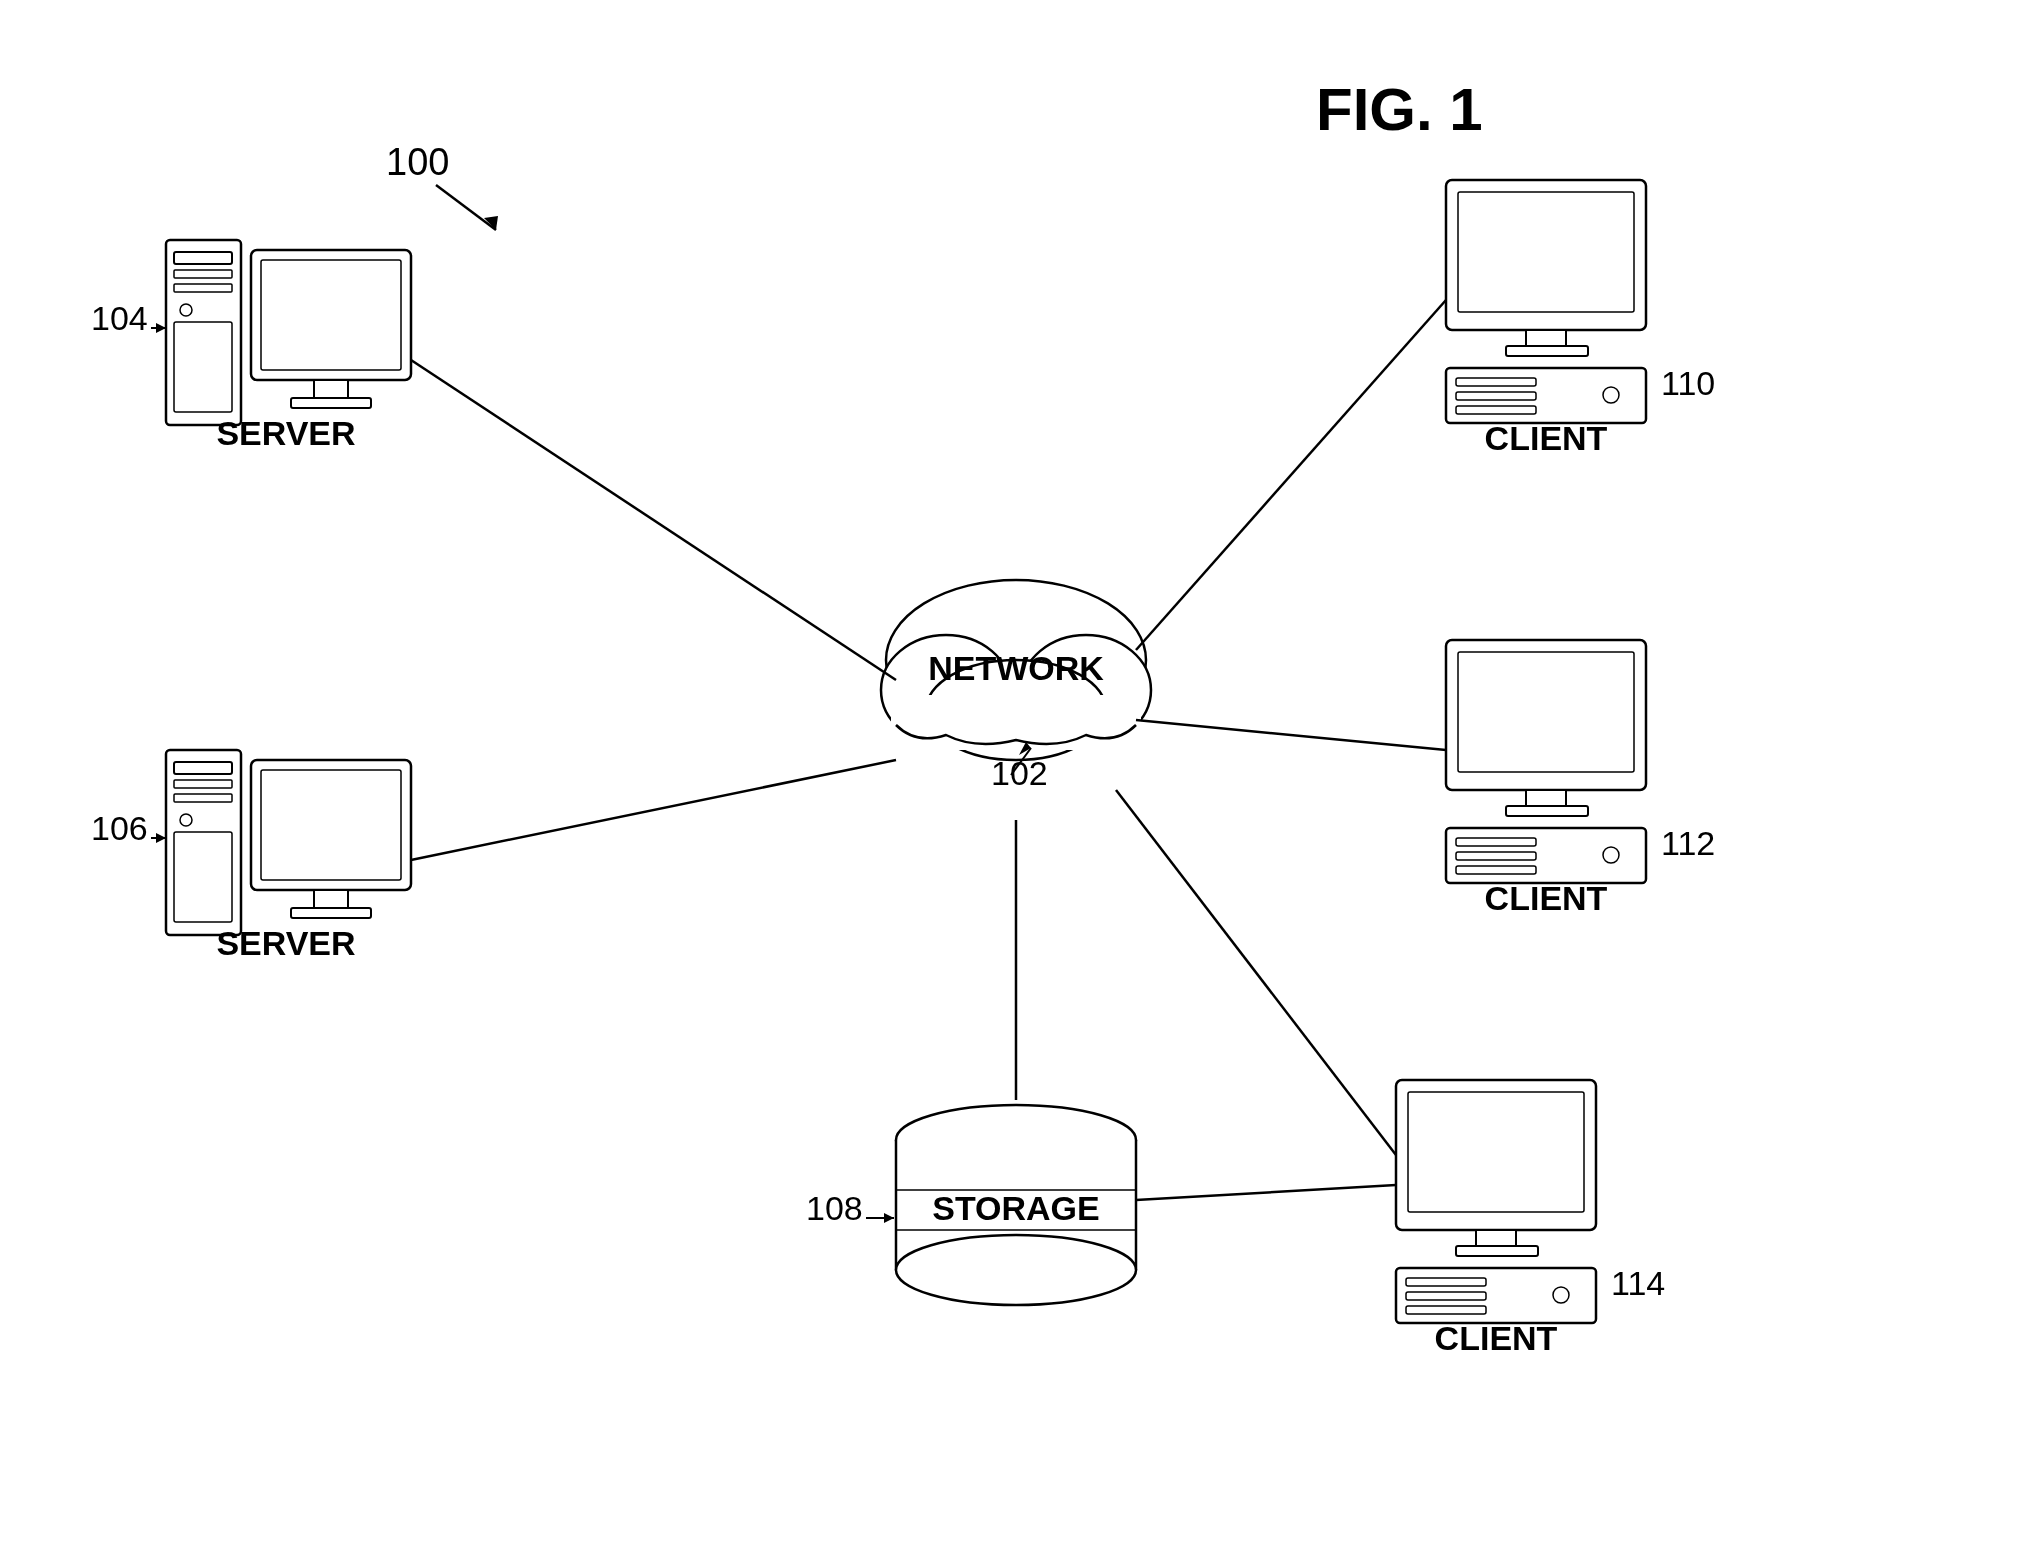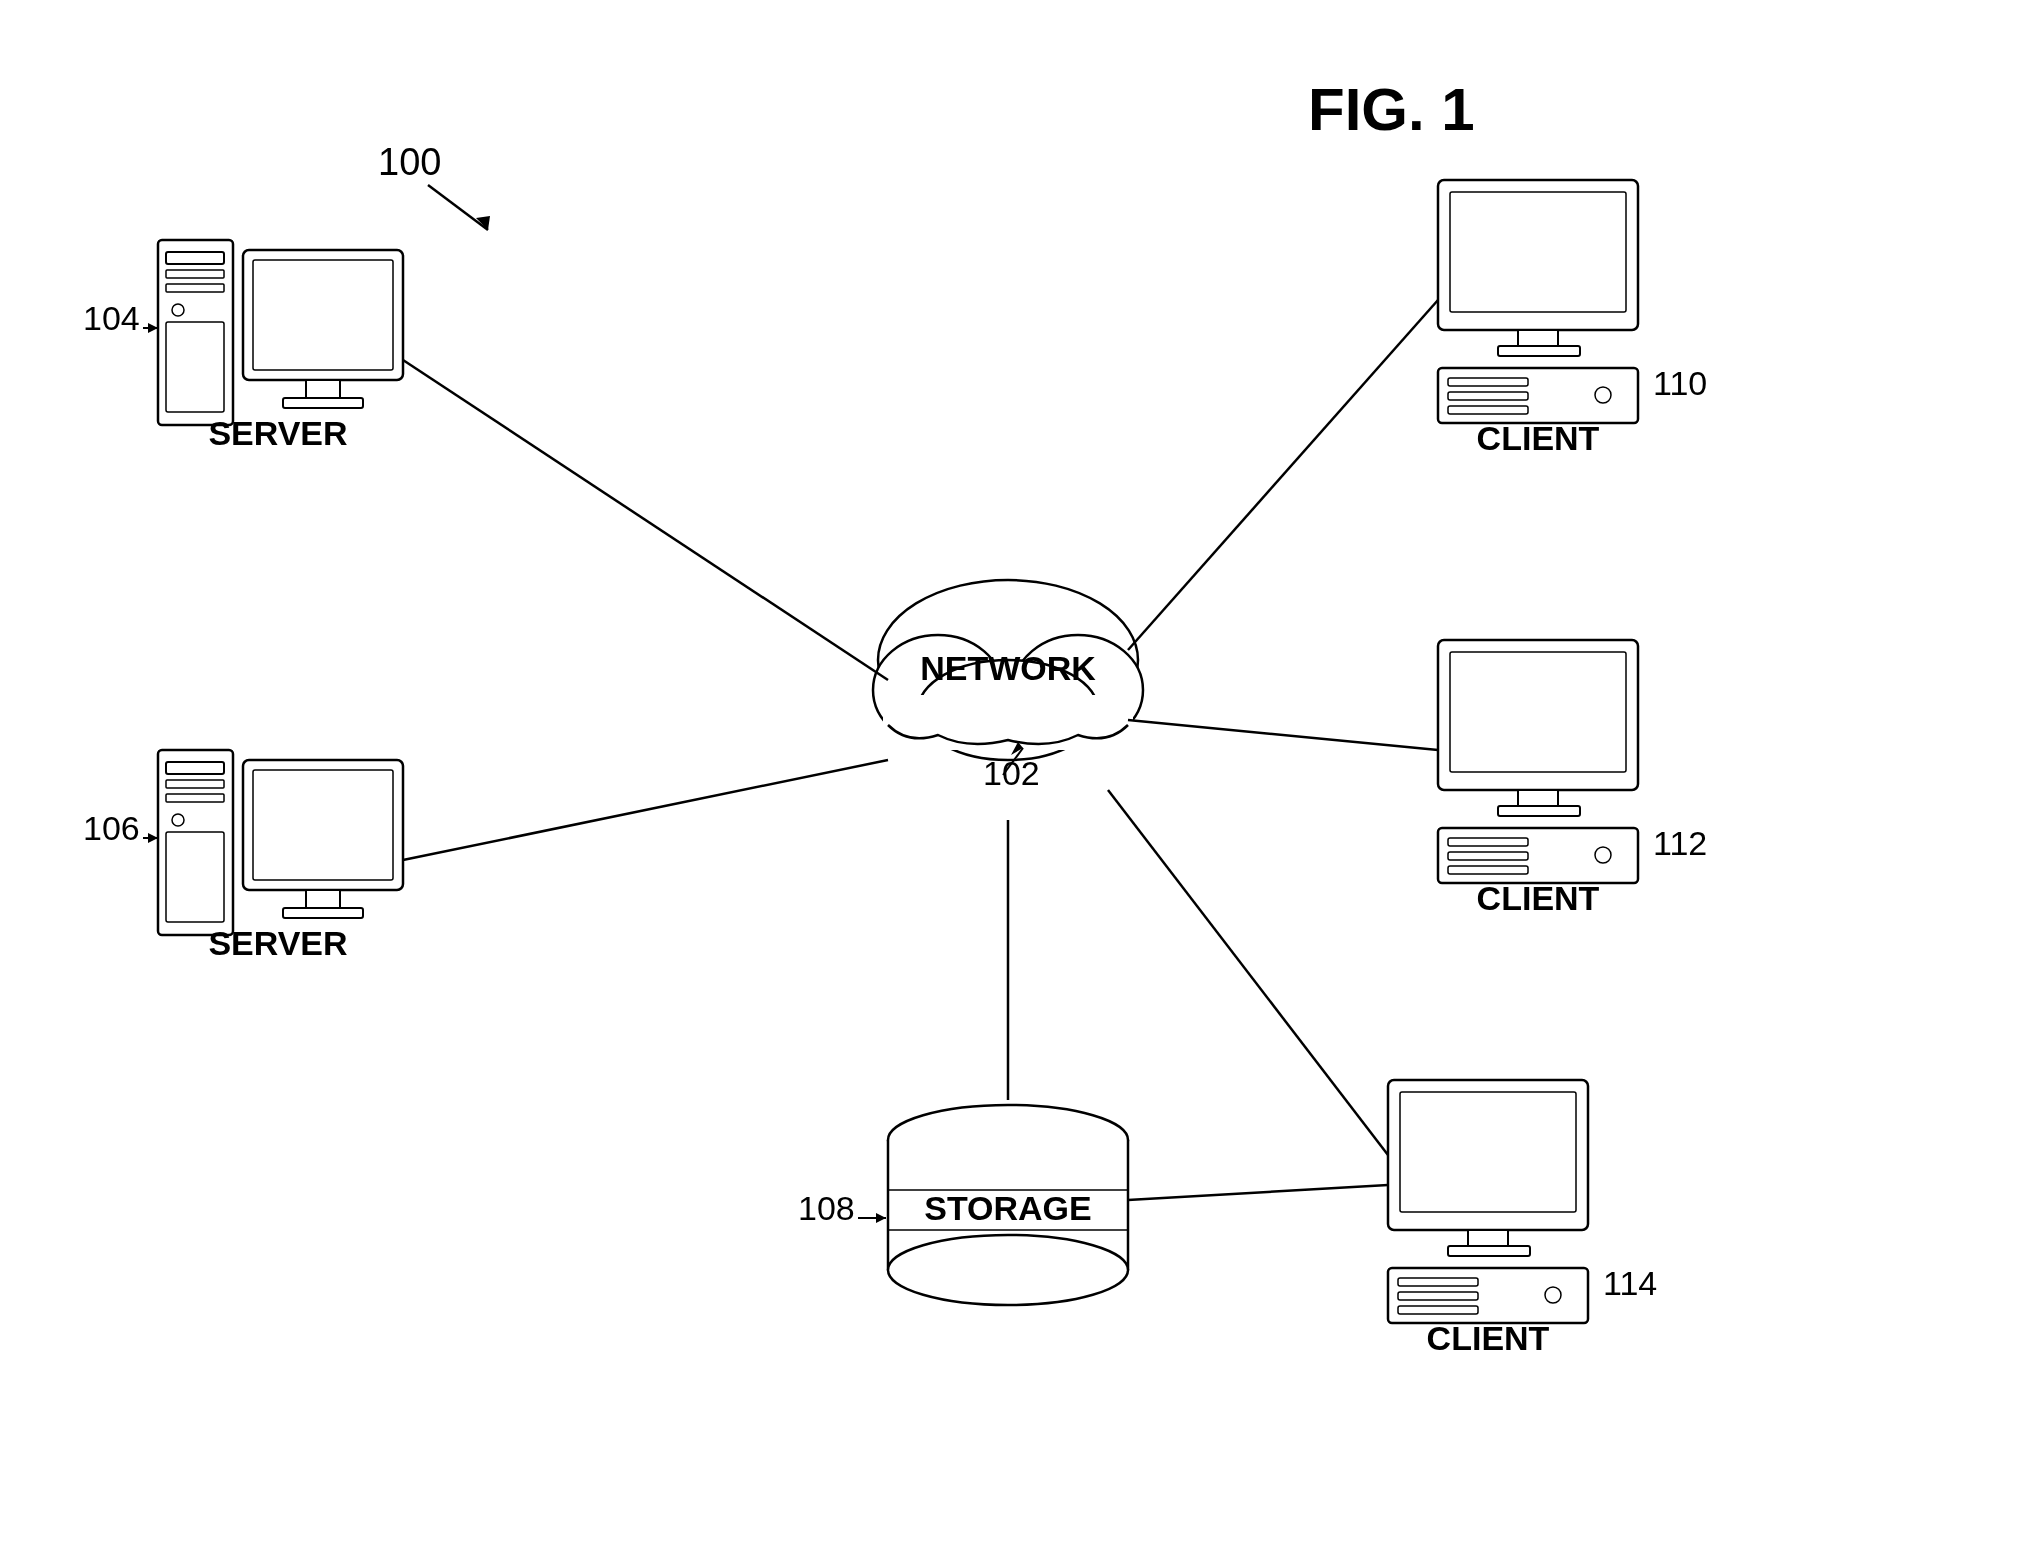--- a/index.html
+++ b/index.html
@@ -7,21 +7,21 @@
       background: #ffffff;
       width: 2032px;
       height: 1568px;
       overflow: hidden;
       font-family: Arial, sans-serif;
       position: relative;
     }
 
     .diagram-container {
       position: absolute;
-      top: 0; left: 8px;
+      top: 0; left: 16px;
       width: 2009px;
       height: 1568px;
       text-decoration: underline;
     }
 
     svg {
       width: 2032px;
       height: 1568px;
     }
 

